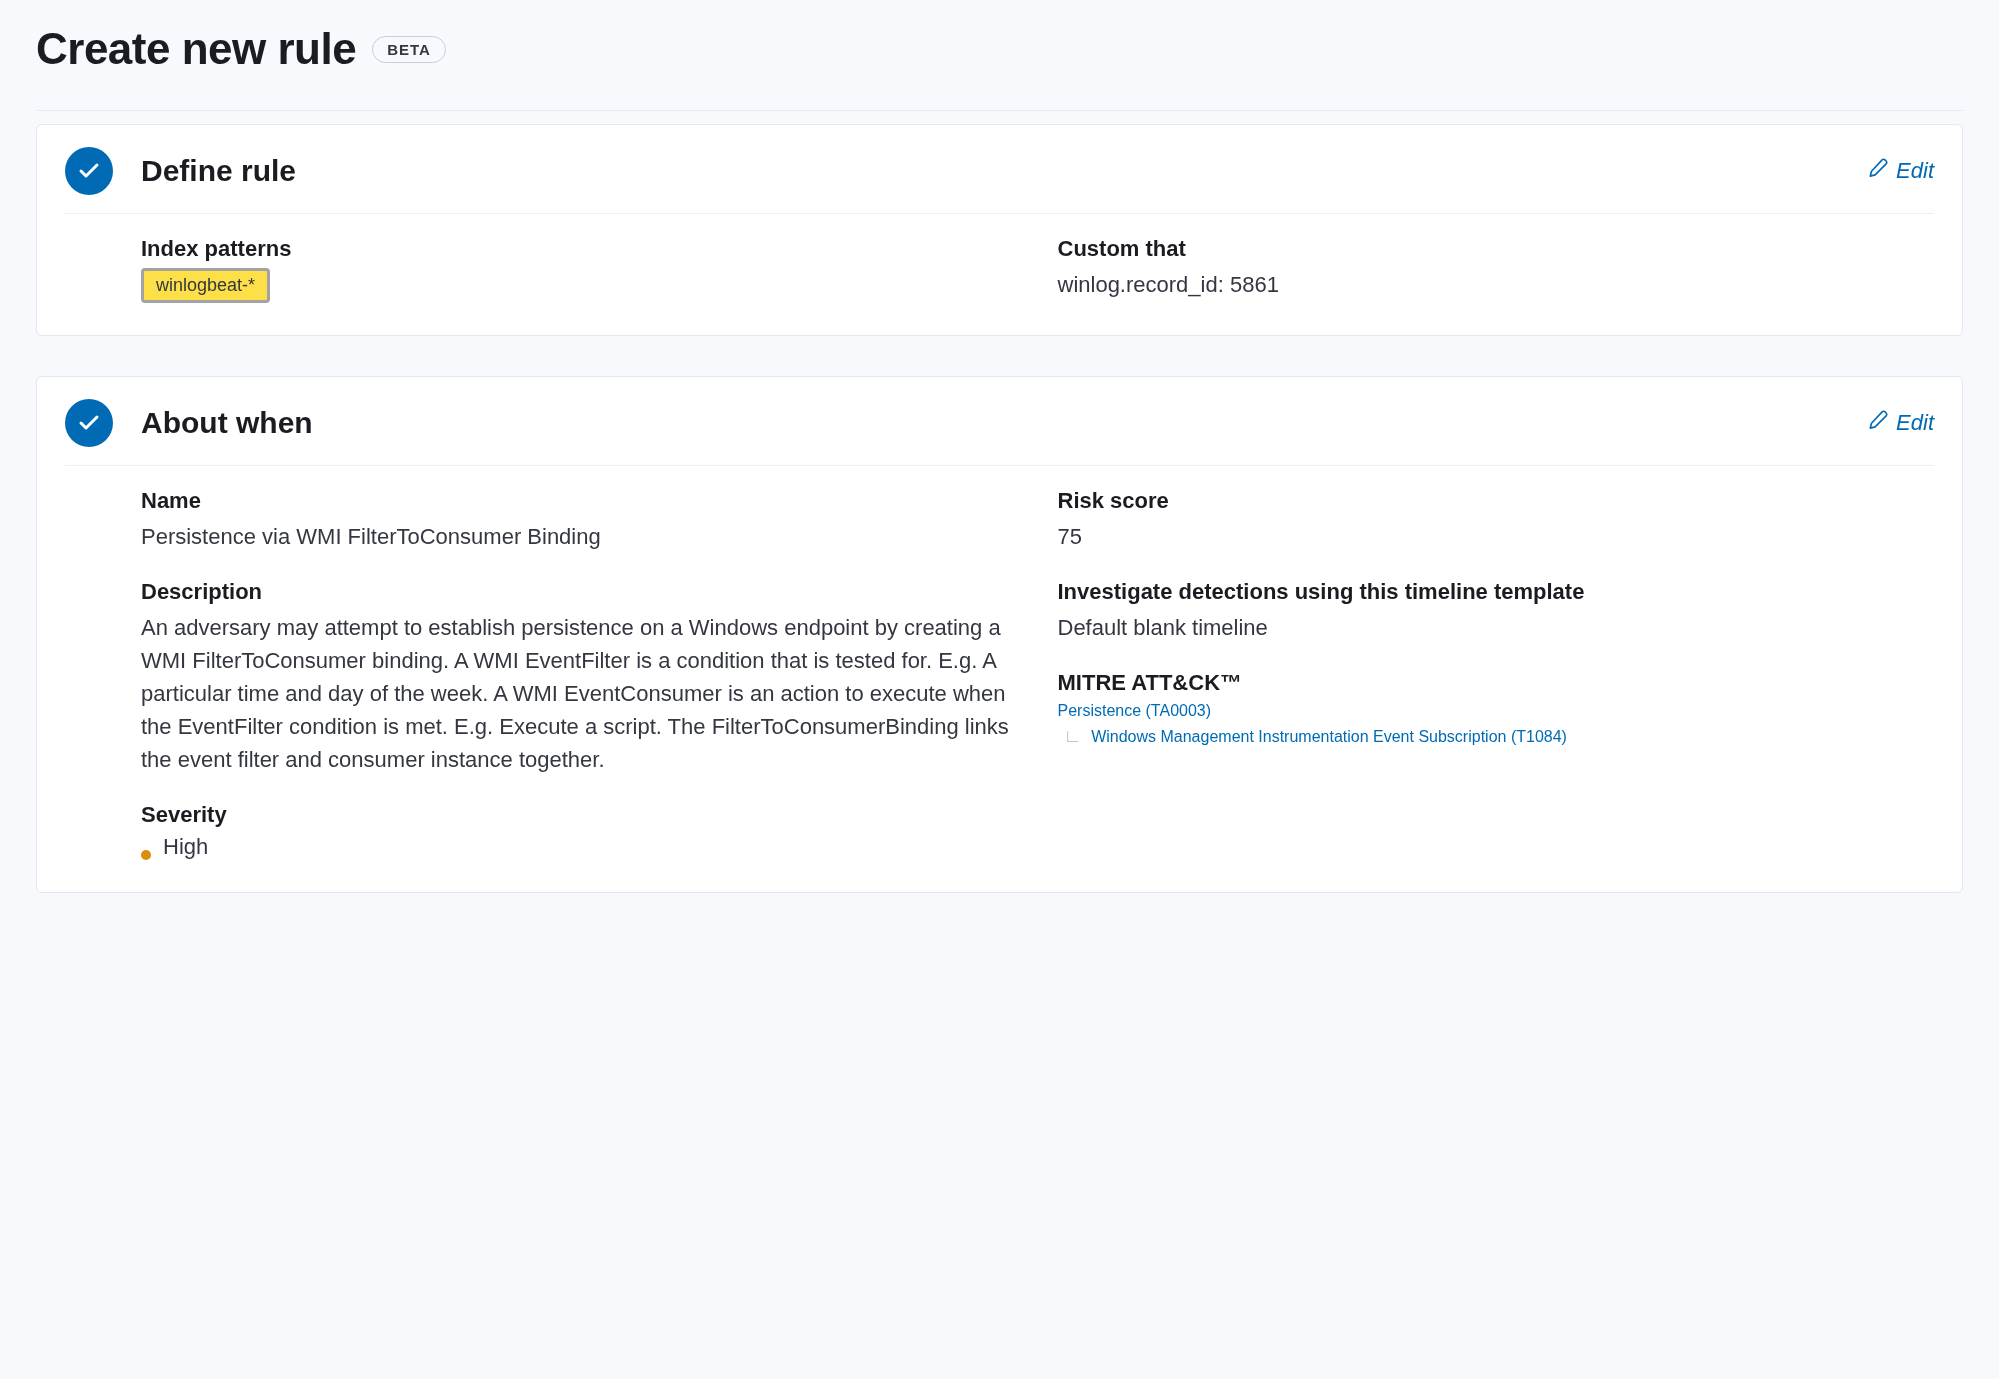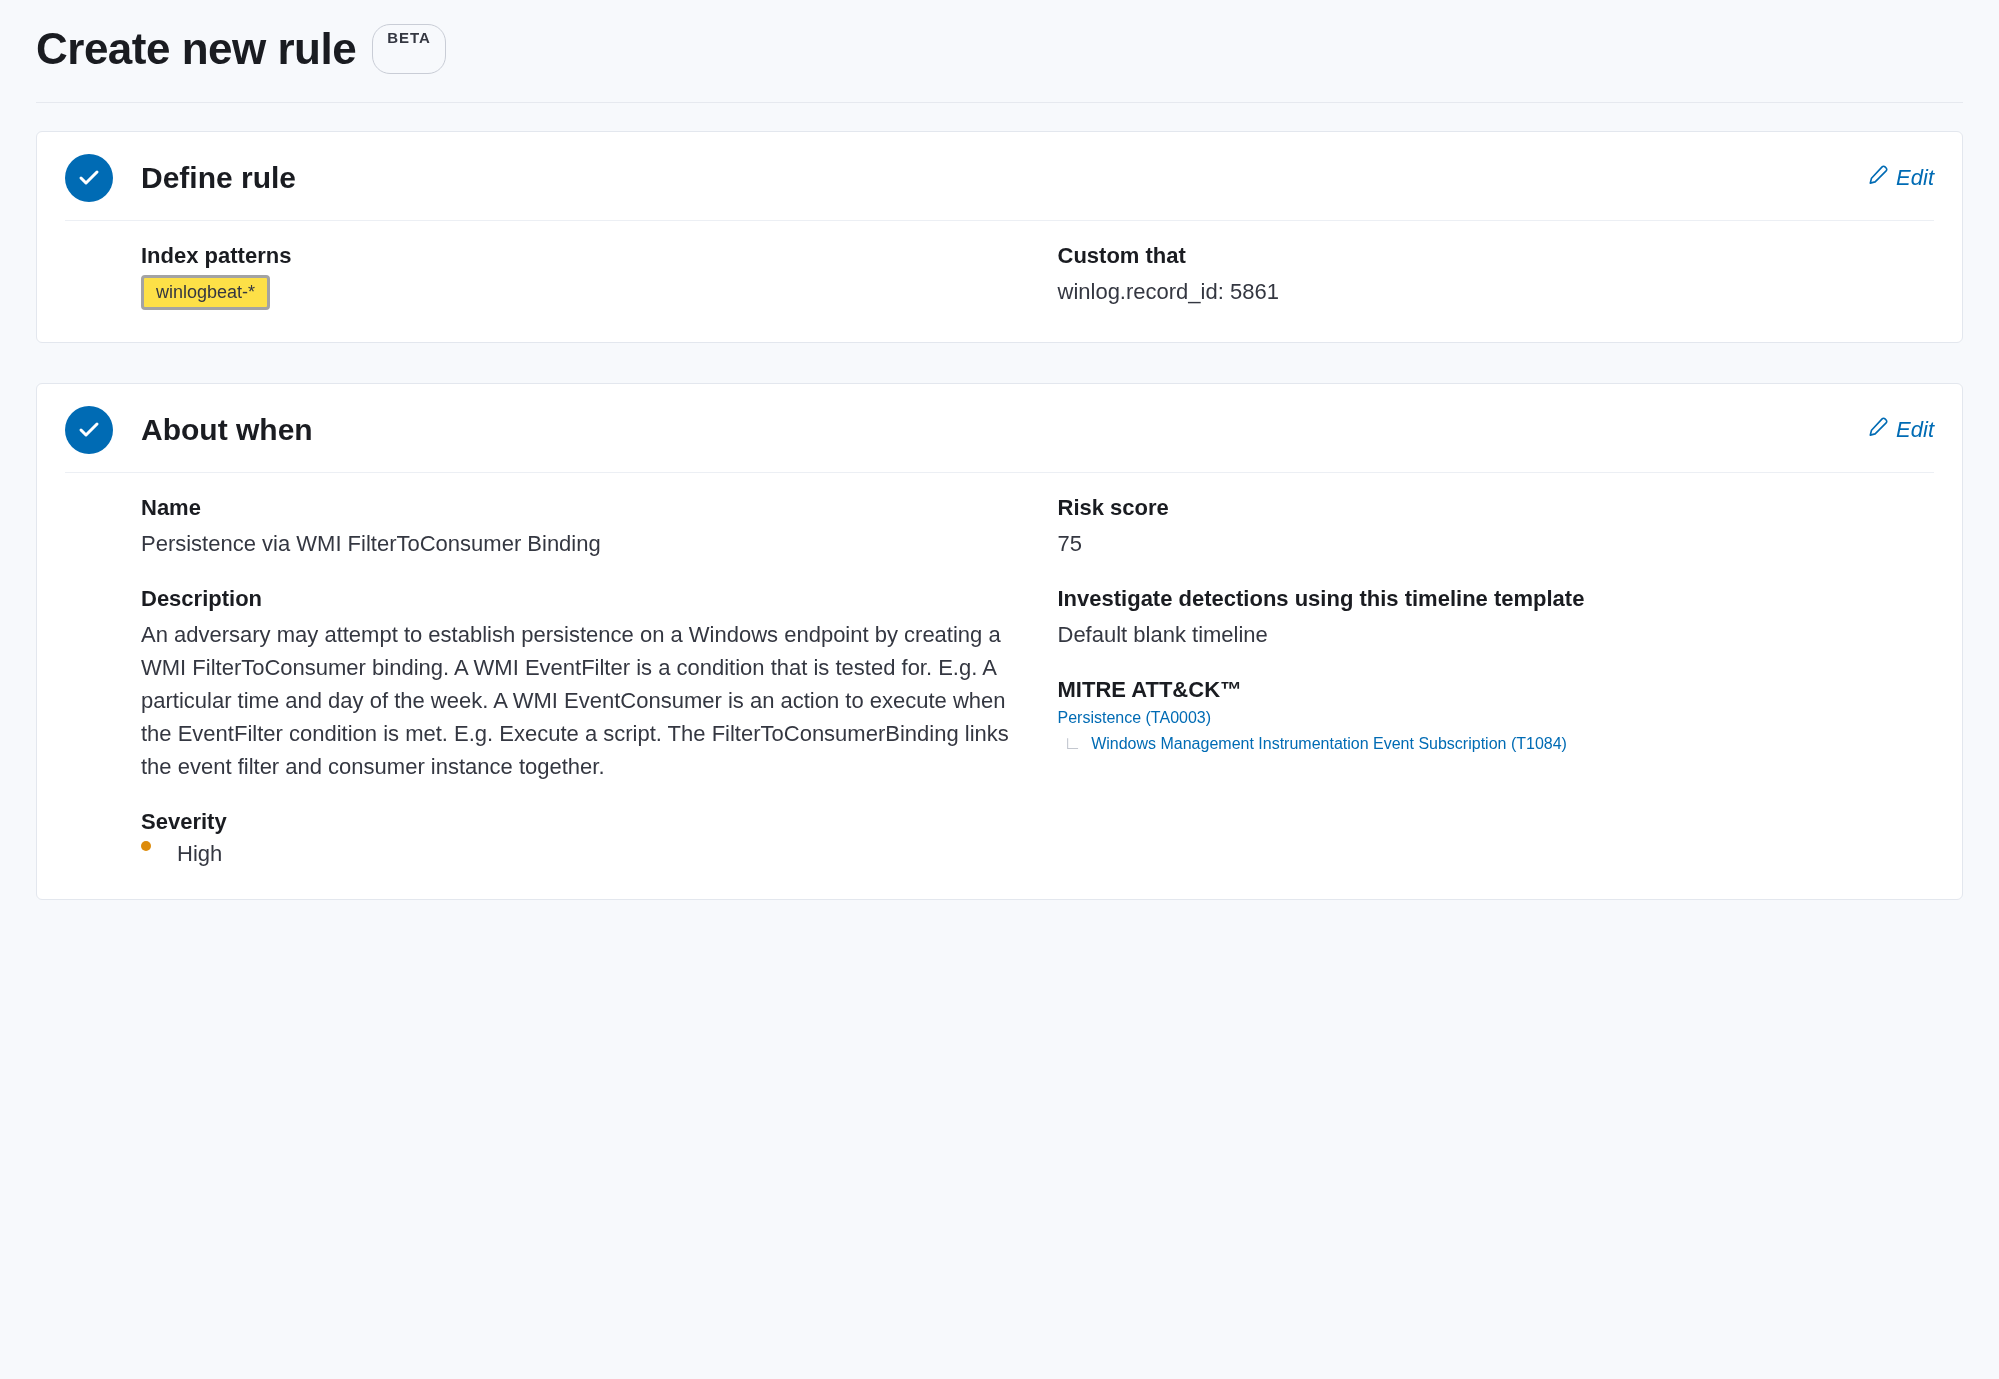--- a/index.html
+++ b/index.html
@@ -8,24 +8,25 @@
     padding: 0;
     background: #f7f9fc;
     font-family: -apple-system, BlinkMacSystemFont, "Segoe UI", Helvetica, Arial, sans-serif;
     color: #1a1c21;
   }
   .page {
     padding: 24px 36px;
   }
   .page-header {
     display: flex;
+    align-items: center;
     gap: 16px;
-    padding-bottom: 28px;
+    padding-bottom: 36px;
     border-bottom: 1px solid #e6e9ef;
-    margin-bottom: 28px;
+    margin-bottom: 13px;
   }
   .page-title {
     font-size: 44px;
     font-weight: 600;
     letter-spacing: -0.5px;
     margin: 0;
   }
   .beta-badge {
     display: inline-block;
     padding: 4px 14px;
@@ -103,22 +104,22 @@
     display: inline-block;
     border: 3px solid #a3a3a3;
     border-radius: 4px;
     padding: 4px 12px;
     font-size: 18px;
     color: #343741;
     background: #fde047;
   }
   .severity-row {
     display: flex;
-    align-items: flex-start;
-    gap: 26px;
+    align-items: flex-end;
+    gap: 12px;
     font-size: 22px;
     color: #343741;
   }
   .sev-dot {
     width: 10px;
     height: 10px;
     border-radius: 50%;
     display: inline-block;
   }
   .sev-dot.high { background: #dd8b0a; }

